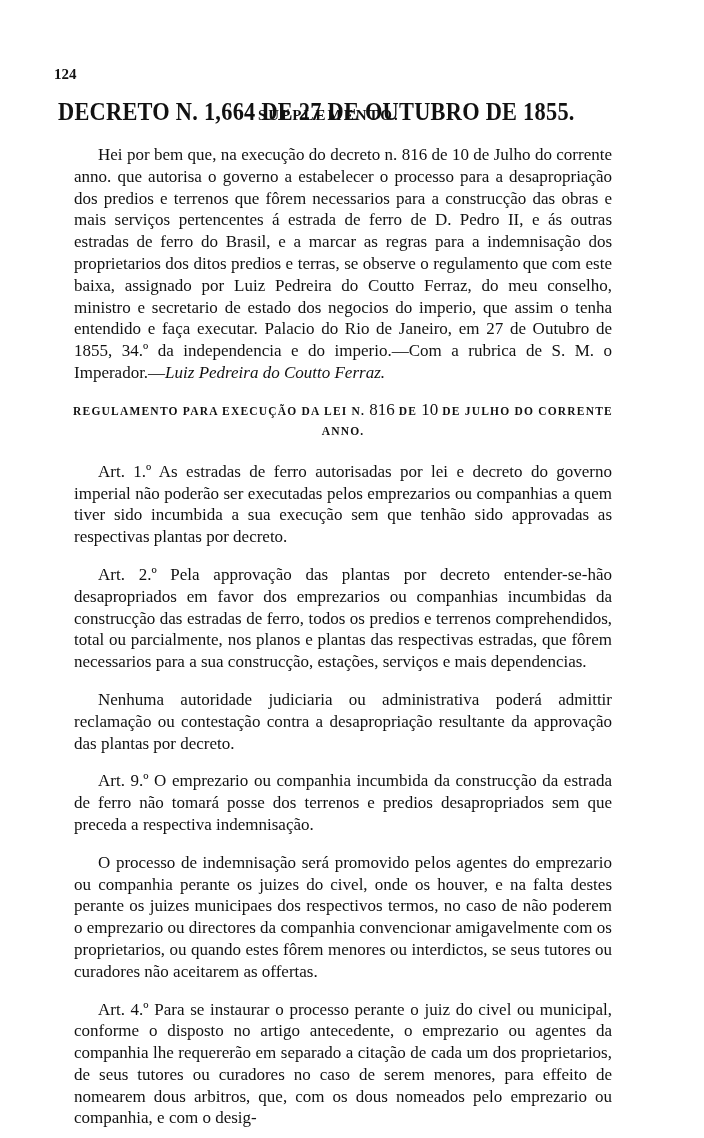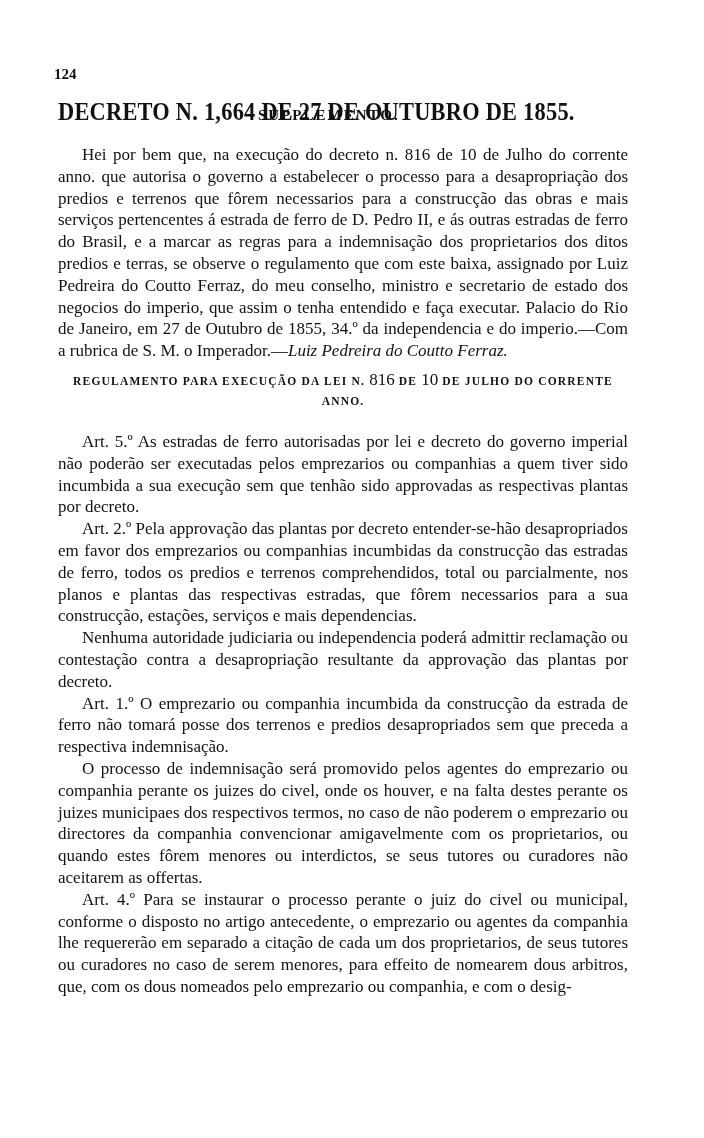--- a/index.html
+++ b/index.html
@@ -5,21 +5,21 @@
   html, body { margin: 0; padding: 0; background: #ffffff; }
   body { width: 704px; height: 1138px; overflow: hidden; position: relative;
          font-family: "Liberation Serif", "DejaVu Serif", serif; color: #111; }
   .page { position: absolute; left: 58px; top: 66px; width: 570px; }
   .running-head { position: relative; height: 24px; font-weight: bold; }
   .page-number { position: absolute; left: -4px; top: 0; font-size: 15px; letter-spacing: 0px; }
   .running-title { position: absolute; left: 200px; top: 0; font-size: 15px; letter-spacing: 2px; margin-top: 41px; }
   .decree-title { font-size: 26px; letter-spacing: 0.3px; white-space: nowrap; margin: 6px 0 0 0; line-height: 32px; transform: scaleX(0.86); transform-origin: left; width: 660px; }
   .summary { font-style: italic; font-size: 15.4px; line-height: 20.5px; margin: 10px 0 0 0;
              text-align: justify; padding-left: 22px; text-indent: -22px; }
-  .body-text p { margin: 0; font-size: 17px; line-height: 21.8px; text-align: justify; text-indent: 24px; }
+  .body-text p { margin: 16px; font-size: 17px; line-height: 21.8px; text-align: justify; text-indent: 24px; }
   .body-text { margin-top: 16px; }
   .sig { font-style: italic; }
   .section-heading { font-size: 11.5px; letter-spacing: 1.2px; text-align: center; line-height: 20px;
                      margin: 8px 0 20px 0; font-variant: small-caps; font-weight: bold; }
   .section-heading .big { font-size: 17px; font-weight: normal; letter-spacing: 0; }
 </style>
 </head>
 <body>
 
 <div class="page">
@@ -35,20 +35,20 @@
     <p><span>Hei por bem que, na execução do decreto n. 816 de 10 de Julho do corrente anno. que autorisa o governo a estabelecer o processo para a desapropriação dos predios e terrenos que fôrem necessarios para a construcção das obras e mais serviços pertencentes á estrada de ferro de D. Pedro II, e ás outras estradas de ferro do Brasil, e a marcar as regras para a indemnisação dos proprietarios dos ditos predios e terras, se observe o regulamento que com este baixa, assignado por Luiz Pedreira do Coutto Ferraz, do meu conselho, ministro e secretario de estado dos negocios do imperio, que assim o tenha entendido e faça executar. Palacio do Rio de Janeiro, em 27 de Outubro de 1855, 34.º da independencia e do imperio.—Com a rubrica de S. M. o Imperador.—</span><span class="sig">Luiz Pedreira do Coutto Ferraz.</span></p>
 
     <div class="section-heading">
       <span>REGULAMENTO PARA EXECUÇÃO DA LEI N.</span>
       <span class="big">816</span>
       <span>DE</span>
       <span class="big">10</span>
       <span>DE JULHO DO CORRENTE ANNO.</span>
     </div>
 
-    <p>Art. 5.º As estradas de ferro autorisadas por lei e decreto do governo imperial não poderão ser executadas pelos emprezarios ou companhias a quem tiver sido incumbida a sua execução sem que tenhão sido approvadas as respectivas plantas por decreto.</p>
+    <p>Art. 1.º As estradas de ferro autorisadas por lei e decreto do governo imperial não poderão ser executadas pelos emprezarios ou companhias a quem tiver sido incumbida a sua execução sem que tenhão sido approvadas as respectivas plantas por decreto.</p>
     <p>Art. 2.º Pela approvação das plantas por decreto entender-se-hão desapropriados em favor dos emprezarios ou companhias incumbidas da construcção das estradas de ferro, todos os predios e terrenos comprehendidos, total ou parcialmente, nos planos e plantas das respectivas estradas, que fôrem necessarios para a sua construcção, estações, serviços e mais dependencias.</p>
-    <p>Nenhuma autoridade judiciaria ou independencia poderá admittir reclamação ou contestação contra a desapropriação resultante da approvação das plantas por decreto.</p>
-    <p>Art. 1.º O emprezario ou companhia incumbida da construcção da estrada de ferro não tomará posse dos terrenos e predios desapropriados sem que preceda a respectiva indemnisação.</p>
+    <p>Nenhuma autoridade judiciaria ou administrativa poderá admittir reclamação ou contestação contra a desapropriação resultante da approvação das plantas por decreto.</p>
+    <p>Art. 9.º O emprezario ou companhia incumbida da construcção da estrada de ferro não tomará posse dos terrenos e predios desapropriados sem que preceda a respectiva indemnisação.</p>
     <p>O processo de indemnisação será promovido pelos agentes do emprezario ou companhia perante os juizes do civel, onde os houver, e na falta destes perante os juizes municipaes dos respectivos termos, no caso de não poderem o emprezario ou directores da companhia convencionar amigavelmente com os proprietarios, ou quando estes fôrem menores ou interdictos, se seus tutores ou curadores não aceitarem as offertas.</p>
     <p>Art. 4.º Para se instaurar o processo perante o juiz do civel ou municipal, conforme o disposto no artigo antecedente, o emprezario ou agentes da companhia lhe requererão em separado a citação de cada um dos proprietarios, de seus tutores ou curadores no caso de serem menores, para effeito de nomearem dous arbitros, que, com os dous nomeados pelo emprezario ou companhia, e com o desig-</p>
   </div>
 </div>
 
 </body></html>

